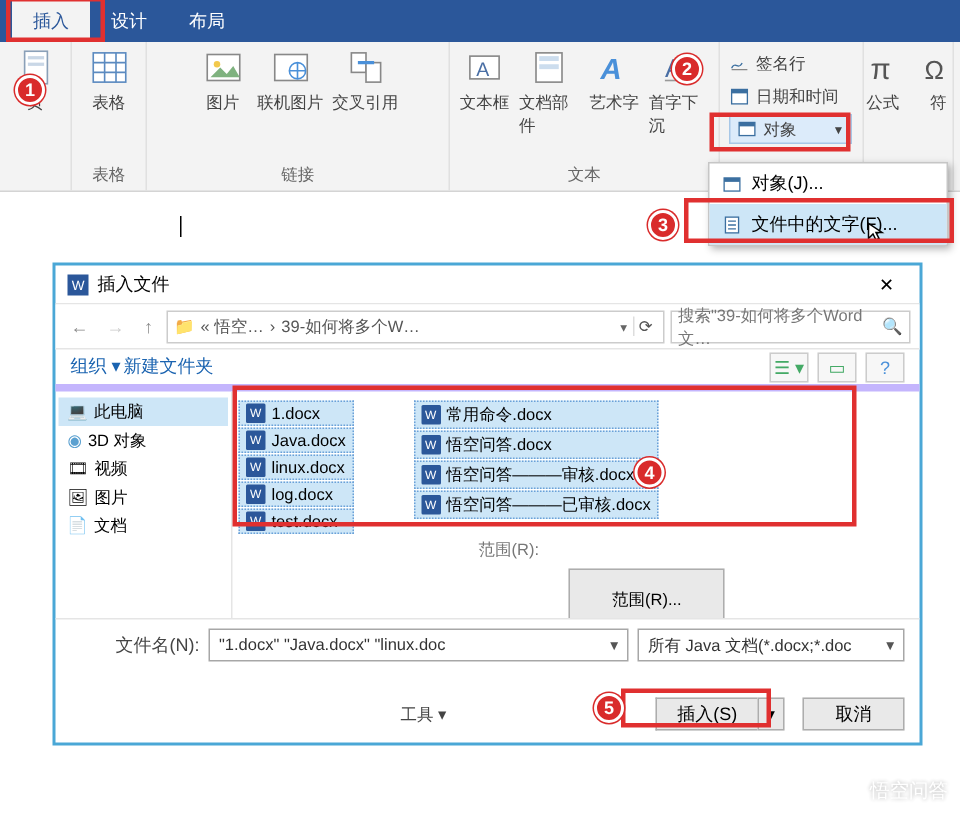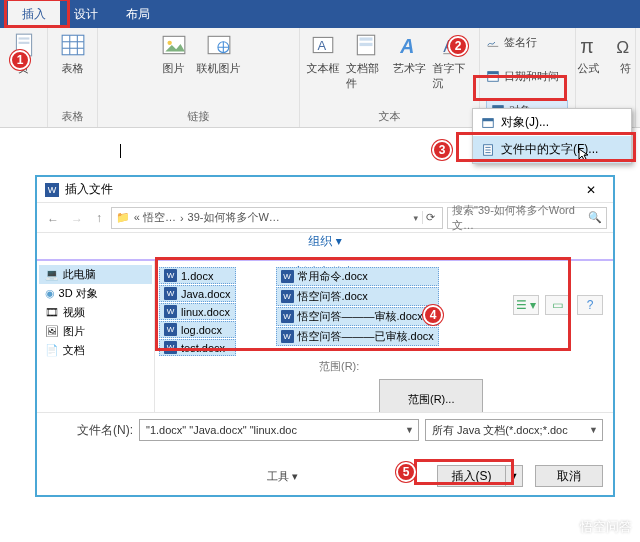--- a/index.html
+++ b/index.html
@@ -29,21 +29,21 @@
   .obj-menu .mi { display:flex; align-items:center; gap:6px; padding:5px 8px; cursor:pointer; }
   .cursor-mark { position:absolute; top:144px; left:120px; width:7px; height:14px; border-left:1px solid #000; }
 
   
   .dialog { position:absolute; top:175px; left:35px; width:580px; height:322px; border:2px solid #4aa7d6; background:#fff; z-index:10; display:flex; flex-direction:column; font-size:12px; }
   .dlg-title { height:26px; display:flex; align-items:center; padding:0 8px; gap:6px; border-bottom:1px solid #e5e5e5; }
   .dlg-close { margin-left:auto; width:28px; text-align:center; cursor:pointer; }
   .dlg-nav { height:30px; display:flex; align-items:center; gap:4px; padding:0 6px; border-bottom:1px solid #e5e5e5; background:#fff; }
   .path-box { flex:1; height:22px; border:1px solid #ccc; display:flex; align-items:center; padding:0 4px; gap:4px; color:#555; font-size:11px; overflow:hidden;}
   .search-box { width:160px; height:22px; border:1px solid #ccc; display:flex; align-items:center; padding:0 4px; font-size:11px; color:#777; }
-  .dlg-toolbar { height:28px; display:flex; align-items:center; padding:0 10px; gap:14px; border-bottom:2px solid #c4b5fd; color:#1a63b0;flex-direction:column; }
+  .dlg-toolbar { height:28px; display:flex; align-items:center; padding:0 10px; gap:2px; border-bottom:5px solid #c4b5fd; color:#1a63b0; }
   .dlg-toolbar .rbtns { margin-left:auto; display:flex; gap:6px; color:#4a6; }
   .vbtn { width:26px; height:20px; border:1px solid #ccc; background:#f7f7f7; display:flex; align-items:center; justify-content:center; cursor:pointer;}
   .dlg-body { flex:1; display:flex; overflow:hidden; }
   .tree { width:118px; border-right:1px solid #e5e5e5; padding:4px 2px; font-size:11px; }
   .tree .ti { display:flex; align-items:center; gap:4px; padding:2px 2px 2px 6px; cursor:pointer;}
   .tree .ti.sel { background:#cde6f7; }
   .files { flex:1; position:relative; padding:6px 4px; }
   .file-grid { display:flex; gap:40px; }
   .file-col { display:flex; flex-direction:column; gap:1px; }
   .fi { display:flex; align-items:center; gap:4px; font-size:11px; padding:1px 4px; white-space:nowrap;}
@@ -128,20 +128,30 @@
       <div class="rb-btn">
         <div class="rb-ico">
             <svg viewBox="0 0 24 24">
               <rect x="2" y="4" width="20" height="16" fill="#fff" stroke="#888"></rect>
               <circle cx="16" cy="14" r="5" fill="none" stroke="#4a90d9"></circle>
               <path d="M11 14h10M16 9v10" stroke="#4a90d9"></path>
             </svg>
           </div>
         <span>联机图片</span>
       </div>
+      <div class="rb-btn">
+        <div class="rb-ico">
+            <svg viewBox="0 0 24 24">
+              <rect x="3" y="3" width="9" height="12" fill="#fff" stroke="#888"></rect>
+              <rect x="12" y="9" width="9" height="12" fill="#fff" stroke="#888"></rect>
+              <path d="M7 9h10" stroke="#4a90d9" stroke-width="2"></path>
+            </svg>
+          </div>
+        <span>交叉引用</span>
+      </div>
     </div>
     <div class="group-label">链接</div>
   </div>
 
   <div class="group" style="width:180px;">
     <div class="btns-row">
       <div class="rb-btn">
         <div class="rb-ico">
             <svg viewBox="0 0 24 24">
               <rect x="3" y="5" width="18" height="14" fill="#fff" stroke="#888"></rect>
@@ -176,21 +186,21 @@
               <line x1="14" y1="12" x2="22" y2="12" stroke="#999"></line>
               <line x1="3" y1="20" x2="22" y2="20" stroke="#999"></line>
             </svg>
           </div>
         <span>首字下沉</span>
       </div>
     </div>
     <div class="group-label">文本</div>
   </div>
 
-  <div class="group" style="width:96px; align-items:flex-start; padding-top:4px; gap:14px;text-align:right;">
+  <div class="group" style="width:96px; align-items:flex-start; padding-top:4px; gap:2px;text-align:right;">
     <div class="mini-row">
       <span class="mini-ico">
           <svg viewBox="0 0 16 16">
             <path d="M2 12c3-6 5 2 8-4" stroke="#3b6fa0" fill="none"></path>
             <line x1="2" y1="13" x2="14" y2="13" stroke="#888"></line>
           </svg>
         </span>
       <span>签名行</span>
     </div>
     <div class="mini-row">

